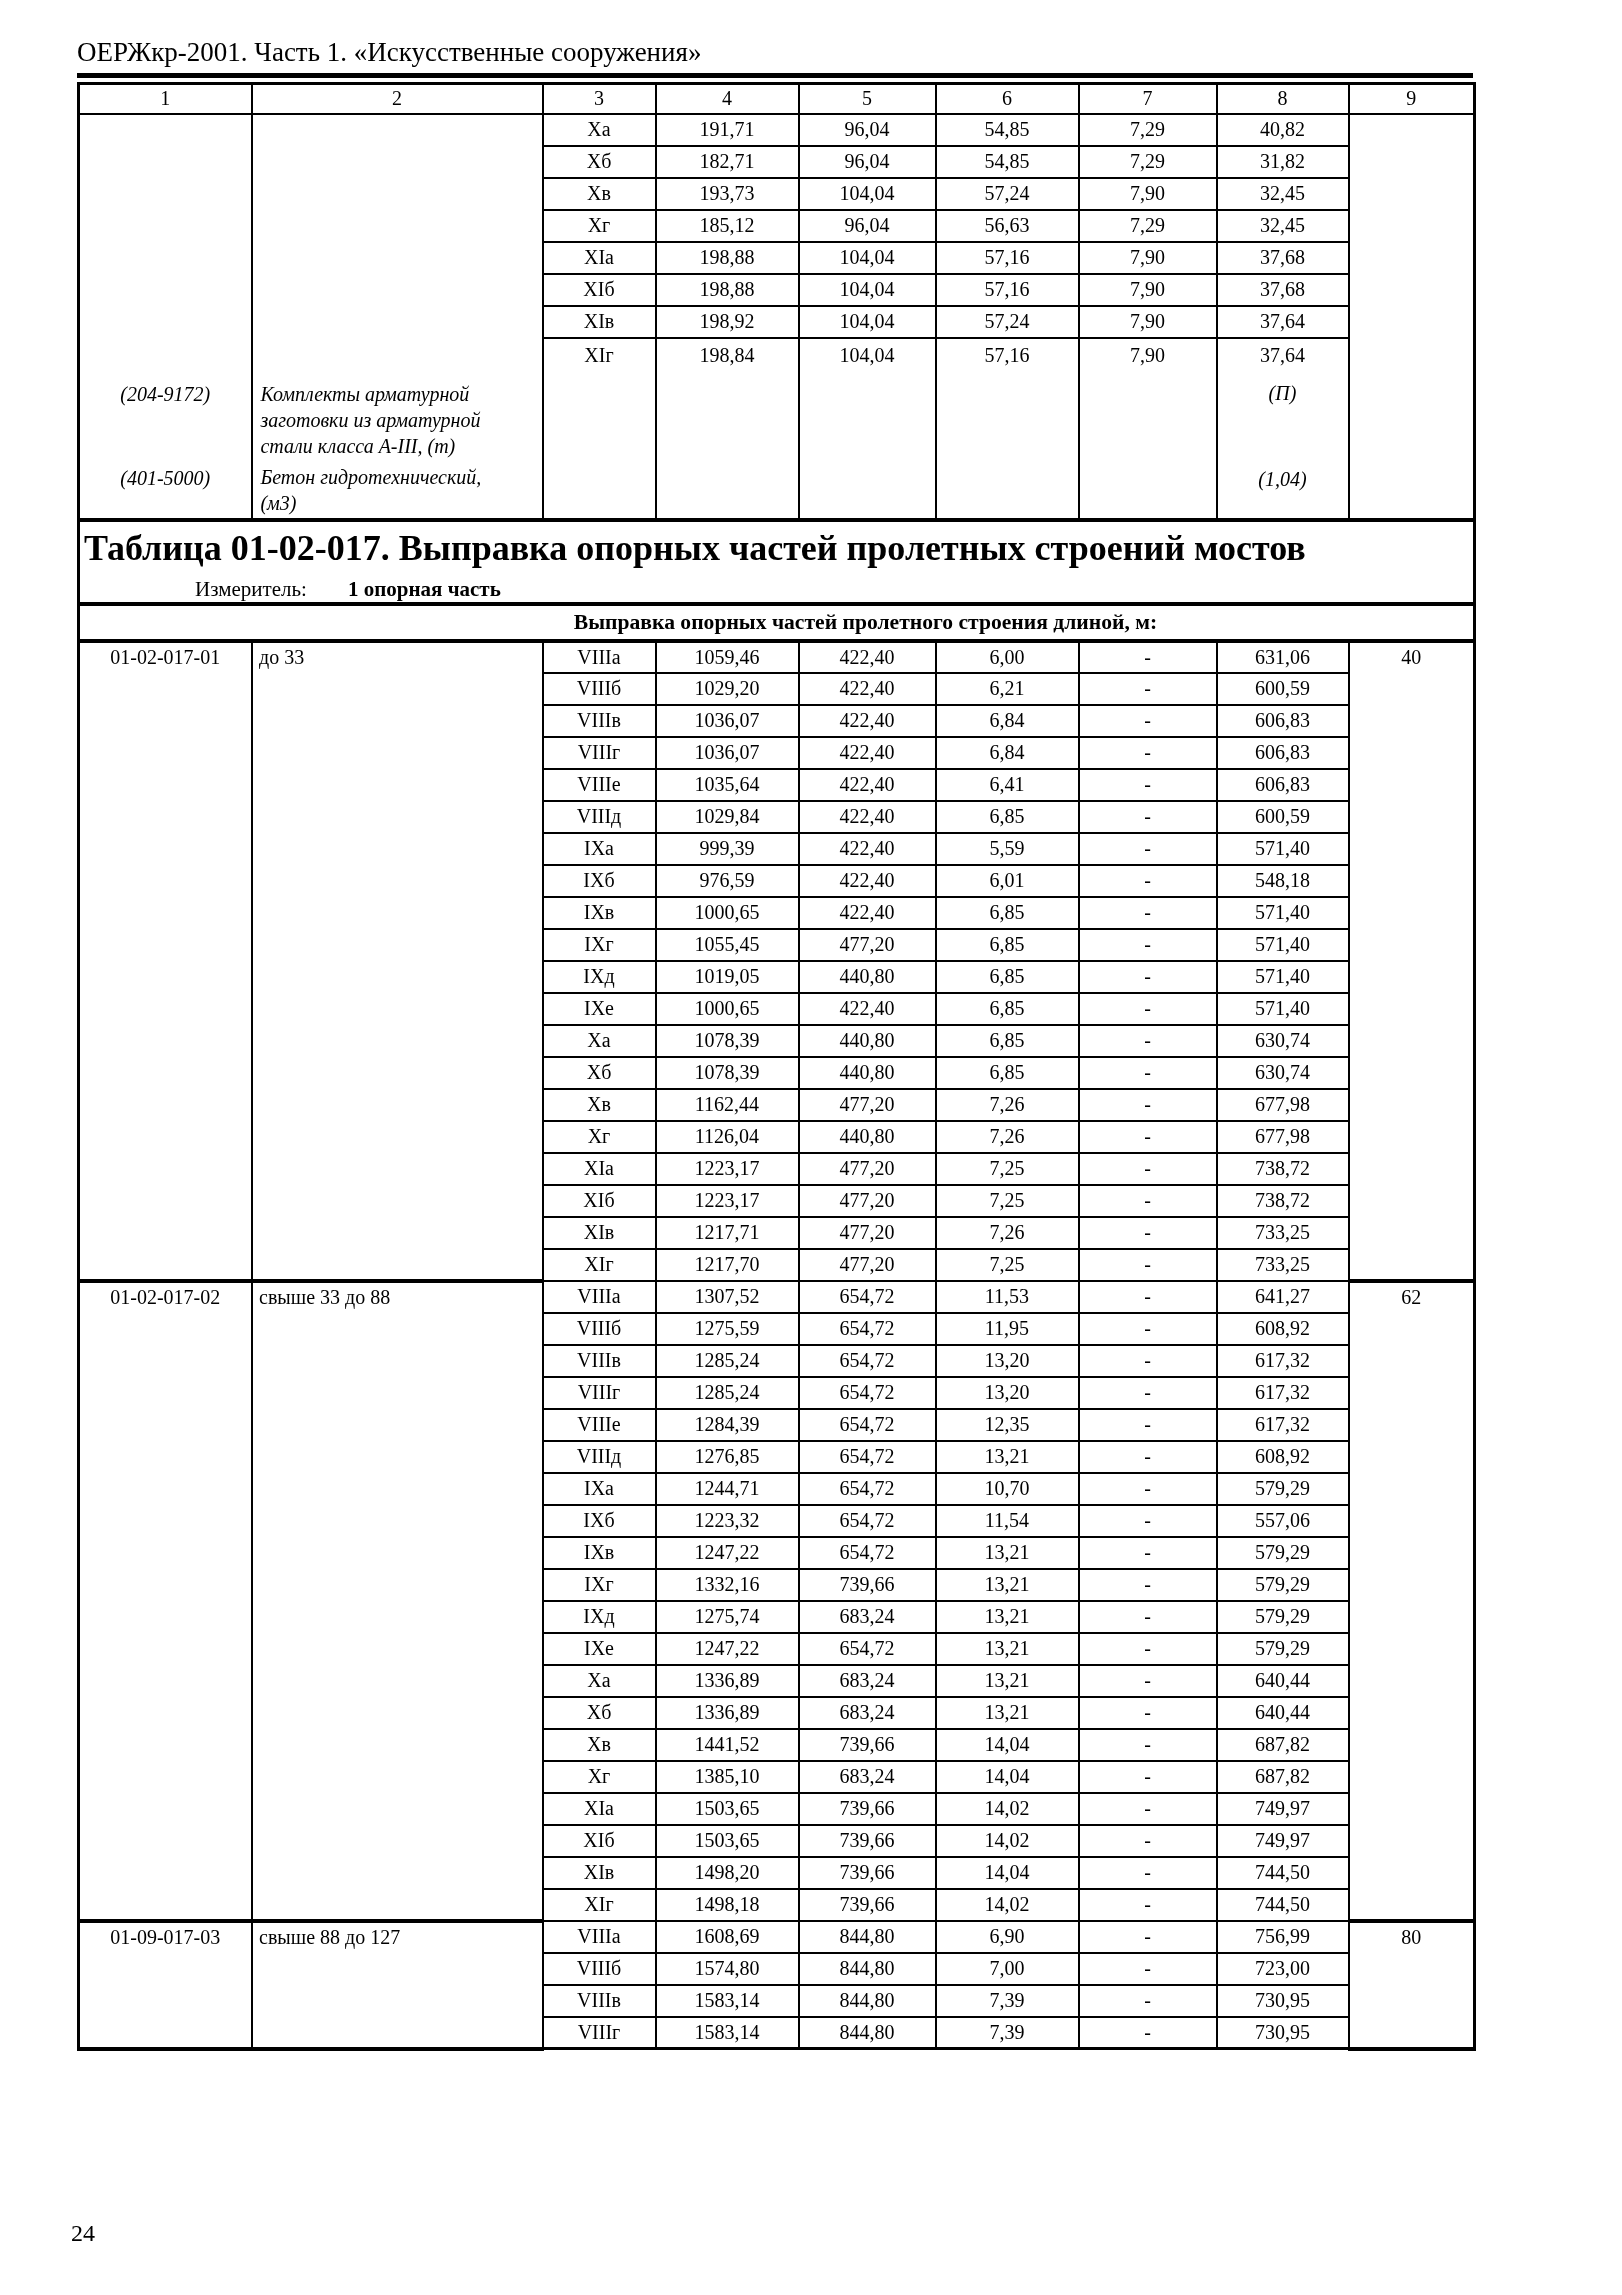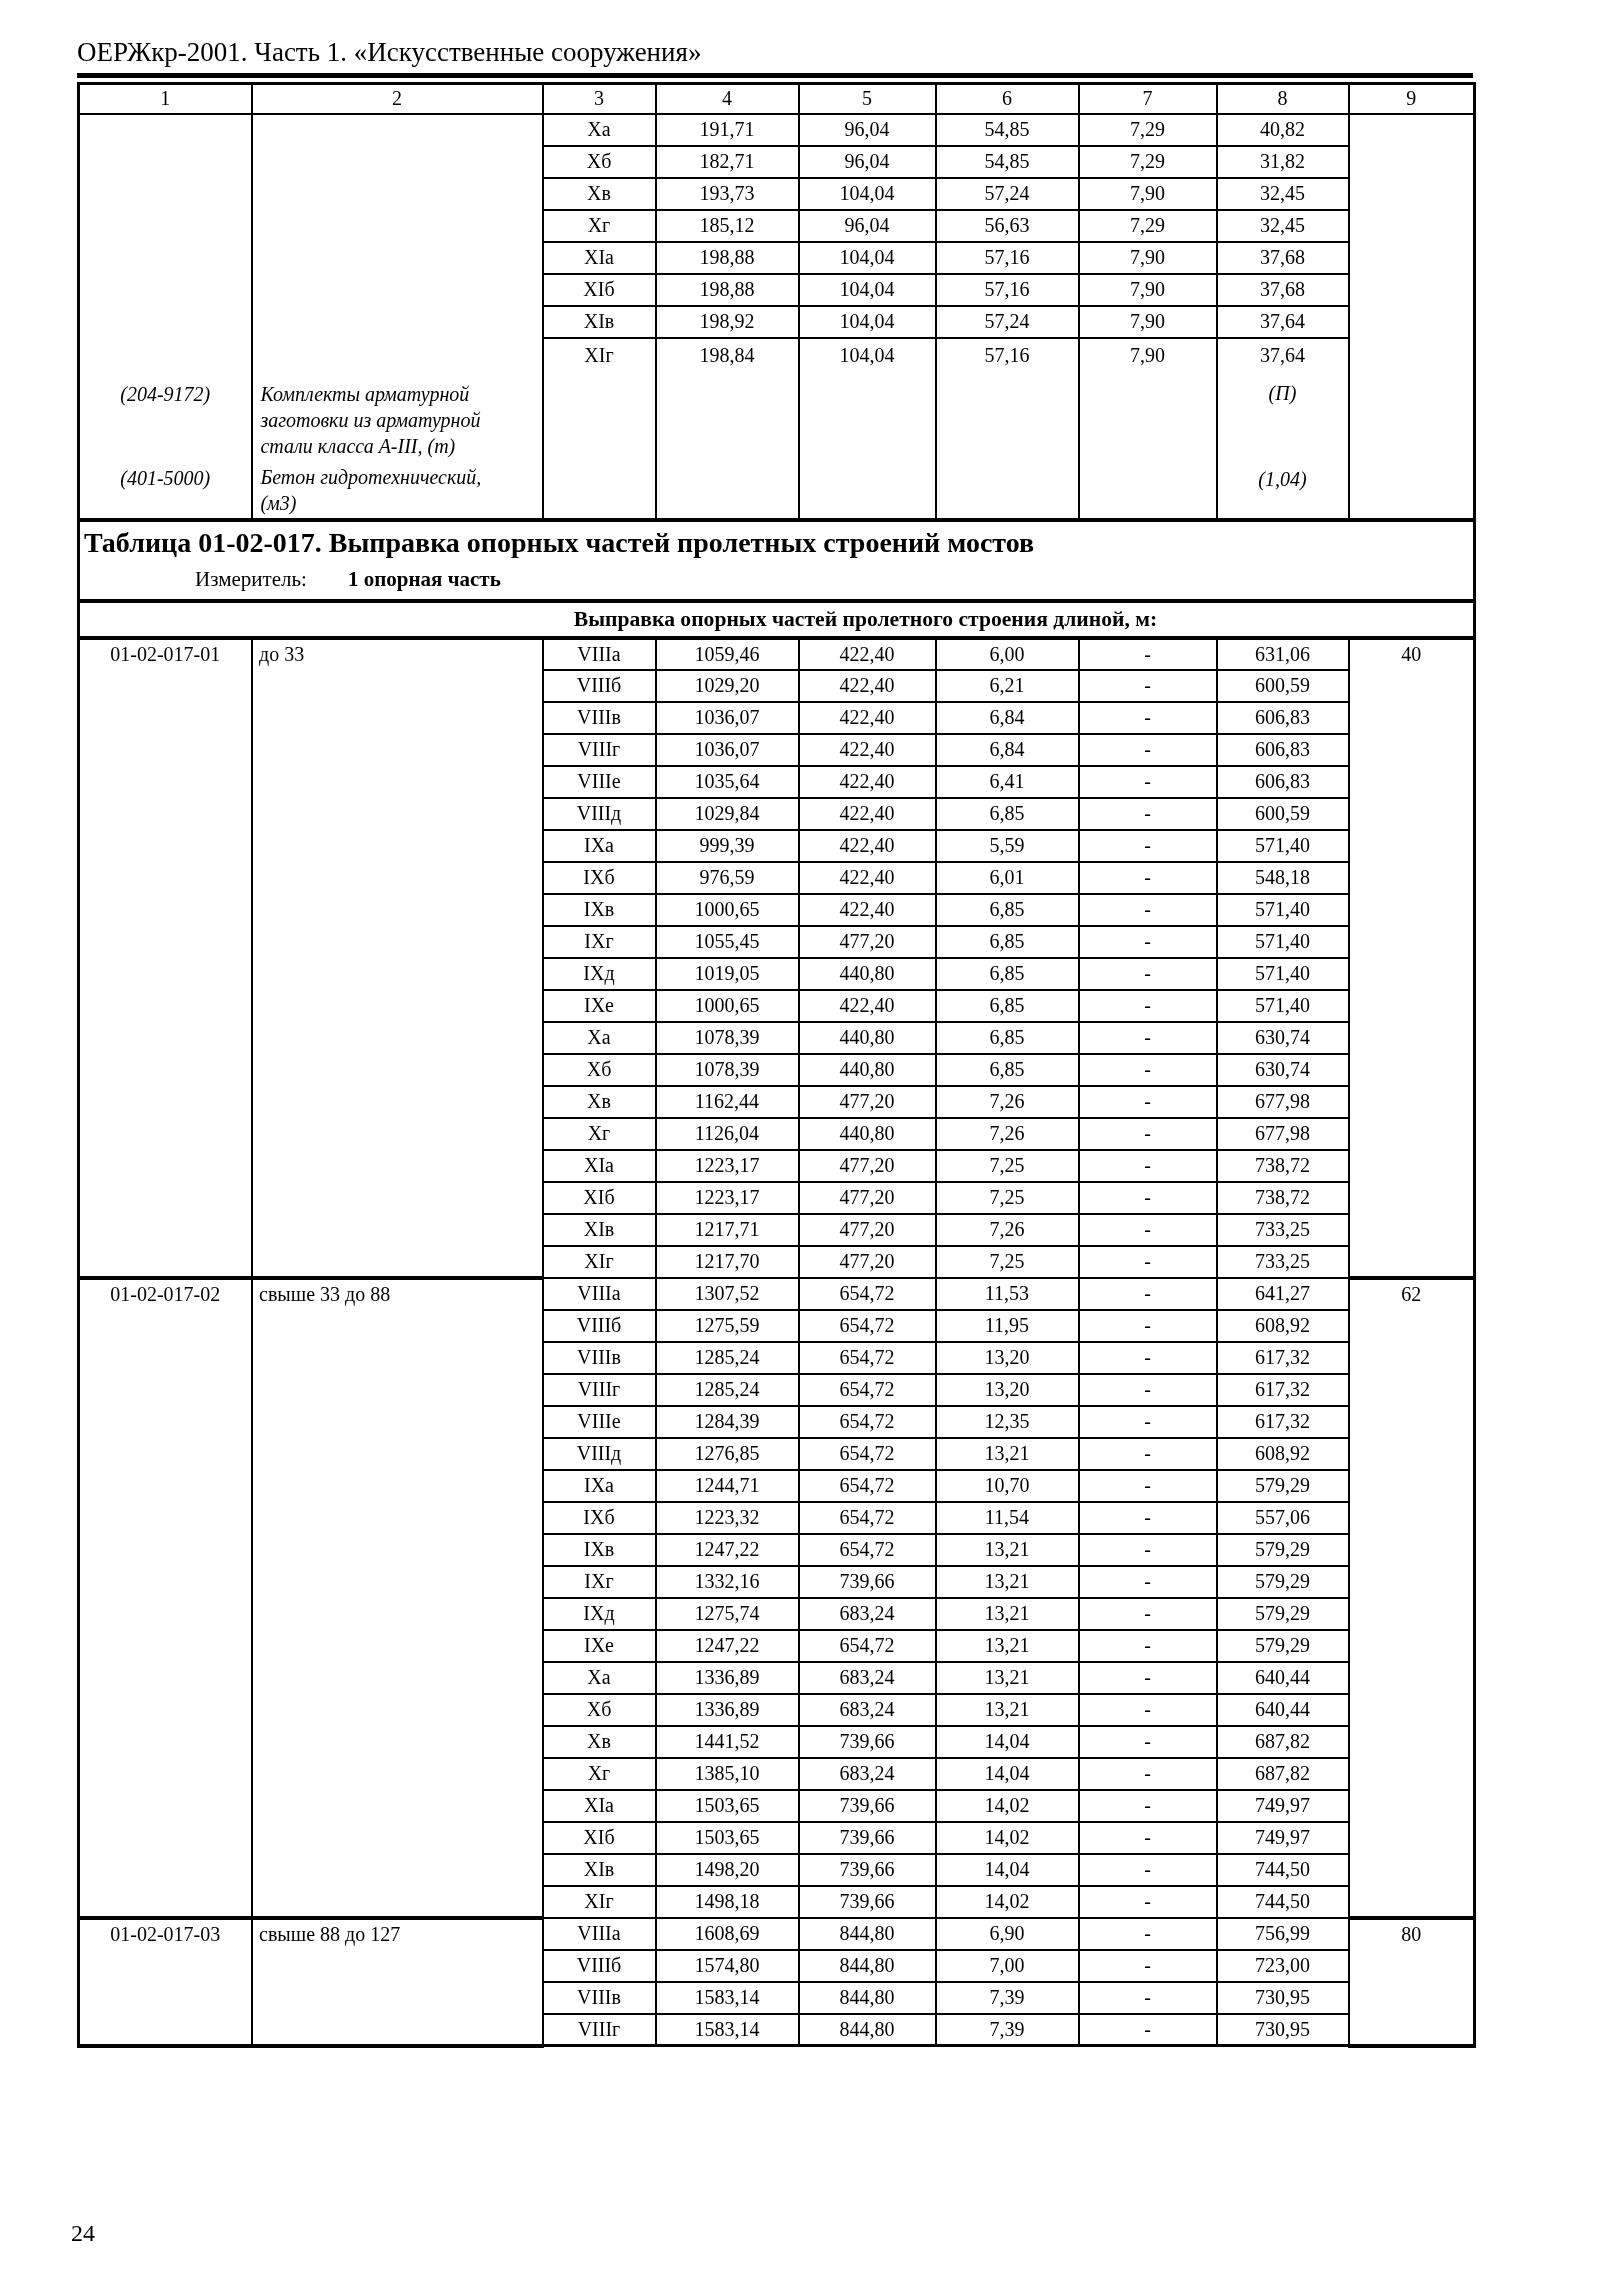--- a/index.html
+++ b/index.html
@@ -44,21 +44,21 @@
   .res-val-p{height:26px;line-height:26px;margin-top:9.2px;font-style:italic;}
   .res-val-q{height:26px;line-height:26px;margin-top:60px;font-style:italic;}
   .res-codes{padding-top:43px !important;font-style:italic;}
   .res-codes .line{height:26px;line-height:26px;}
   .res-codes .sp2{height:58px;}
   .res-names{padding-top:43px !important;font-style:italic;text-align:left !important;padding-left:7.9px !important;}
   .res-names .line{height:26px;line-height:26px;white-space:nowrap;}
   .res-names .gap{height:5.2px;}
   
   .title-cell{border-bottom:4.6px solid #000 !important;text-align:left !important;vertical-align:top !important;height:77px;}
-  #tbl-title{font-size:28px;font-weight:bold;padding:5.2px 0 0 3.9px;white-space:nowrap;}
+  #tbl-title{font-size:36px;font-weight:bold;padding:5.2px 0 0 3.9px;white-space:nowrap;}
   #measurer{margin-top:7.9px;padding-left:115px;font-size:21px;}
   #measurer .meas-val{font-weight:bold;margin-left:41px;}
   .band-cell{border-bottom:4.6px solid #000 !important;text-align:center;height:33px;font-weight:bold;font-size:21.6px;padding-left:178px !important;}
   
   .span-cell{vertical-align:top !important;padding-top:3.9px !important;border-bottom-width:4.6px !important;}
   .range-cell{text-align:left !important;padding-left:6.5px !important;margin-left:44px;}
   tbody.sec tr:last-child td{border-bottom-width:4.6px;}
   #pagenum{position:absolute;left:71px;top:2220px;font-size:24px;}
 </style>
 </head>
@@ -582,21 +582,21 @@
     <td>1498,18</td>
     <td>739,66</td>
     <td>14,02</td>
     <td>-</td>
     <td>744,50</td>
   </tr>
 </tbody>
 
     <tbody class="sec">
       <tr class="datarow">
-        <td class="span-cell" rowspan="4">01-02-017-03</td>
+        <td class="span-cell" rowspan="4">01-09-017-03</td>
         <td class="span-cell range-cell" rowspan="4">свыше 88 до 127</td>
         <td>VIIIа</td>
         <td>1608,69</td>
         <td>844,80</td>
         <td>6,90</td>
         <td>-</td>
         <td>756,99</td>
         <td class="span-cell" rowspan="4">80</td>
       </tr>
 

